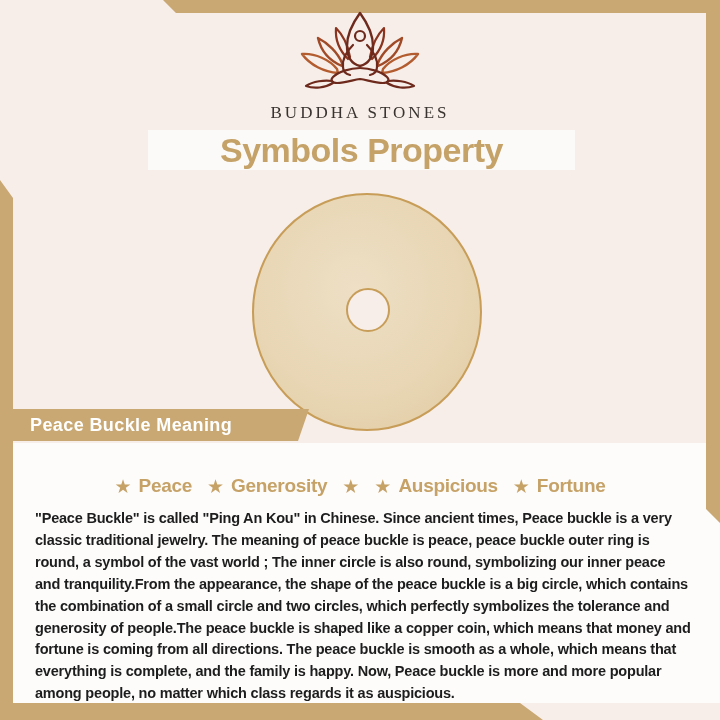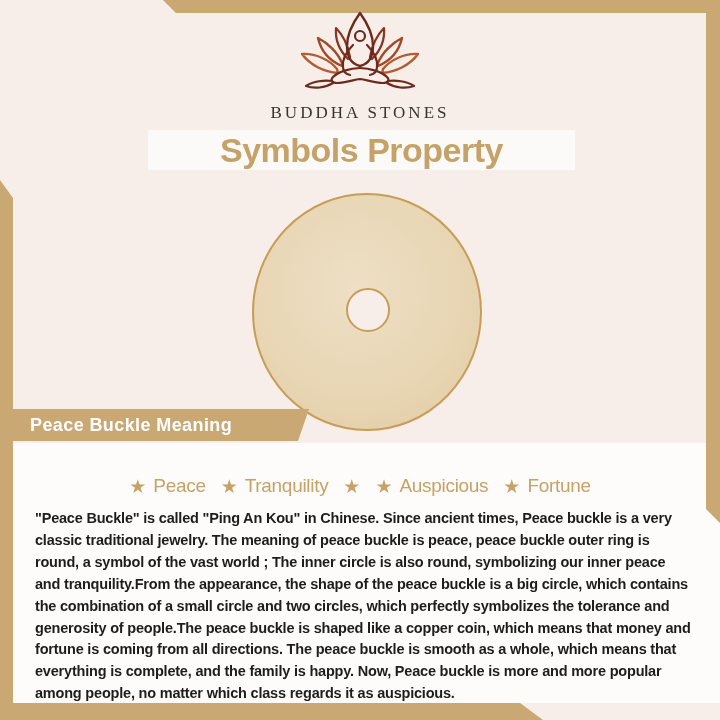--- a/index.html
+++ b/index.html
@@ -54,21 +54,21 @@
   }
 
   
   .attr-row{
     left:0;top:472px;width:720px;height:28px;
     display:flex;align-items:center;justify-content:center;
     gap:15px;color:#c6a267;
   }
   .attr-item{display:flex;align-items:center;gap:7px;}
   .attr-item .star{font-size:19px;line-height:1;}
-  .attr-item .label{font-weight:normal;font-size:19px;letter-spacing:-0.3px;}
+  .attr-item .label{font-weight:bold;font-size:19px;letter-spacing:-0.3px;}
 
   
   .description{
     left:35px;top:508px;width:658px;
     font-weight:bold;font-size:14.5px;line-height:21.9px;
     letter-spacing:-0.2px;color:#1d1d1d;
     text-align:left;
   }
 </style>
 </head>
@@ -125,21 +125,21 @@
     <span class="label">Peace Buckle Meaning</span>
   </div>
 
   <div class="abs attr-row">
     <span class="attr-item">
       <span class="star">★</span>
       <span class="label">Peace</span>
     </span>
     <span class="attr-item">
       <span class="star">★</span>
-      <span class="label">Tranquility</span>
+      <span class="label">Generosity</span>
     </span>
     <span class="attr-item">
       <span class="star">★</span>
     </span>
     <span class="attr-item">
       <span class="star">★</span>
       <span class="label">Auspicious</span>
     </span>
     <span class="attr-item">
       <span class="star">★</span>

